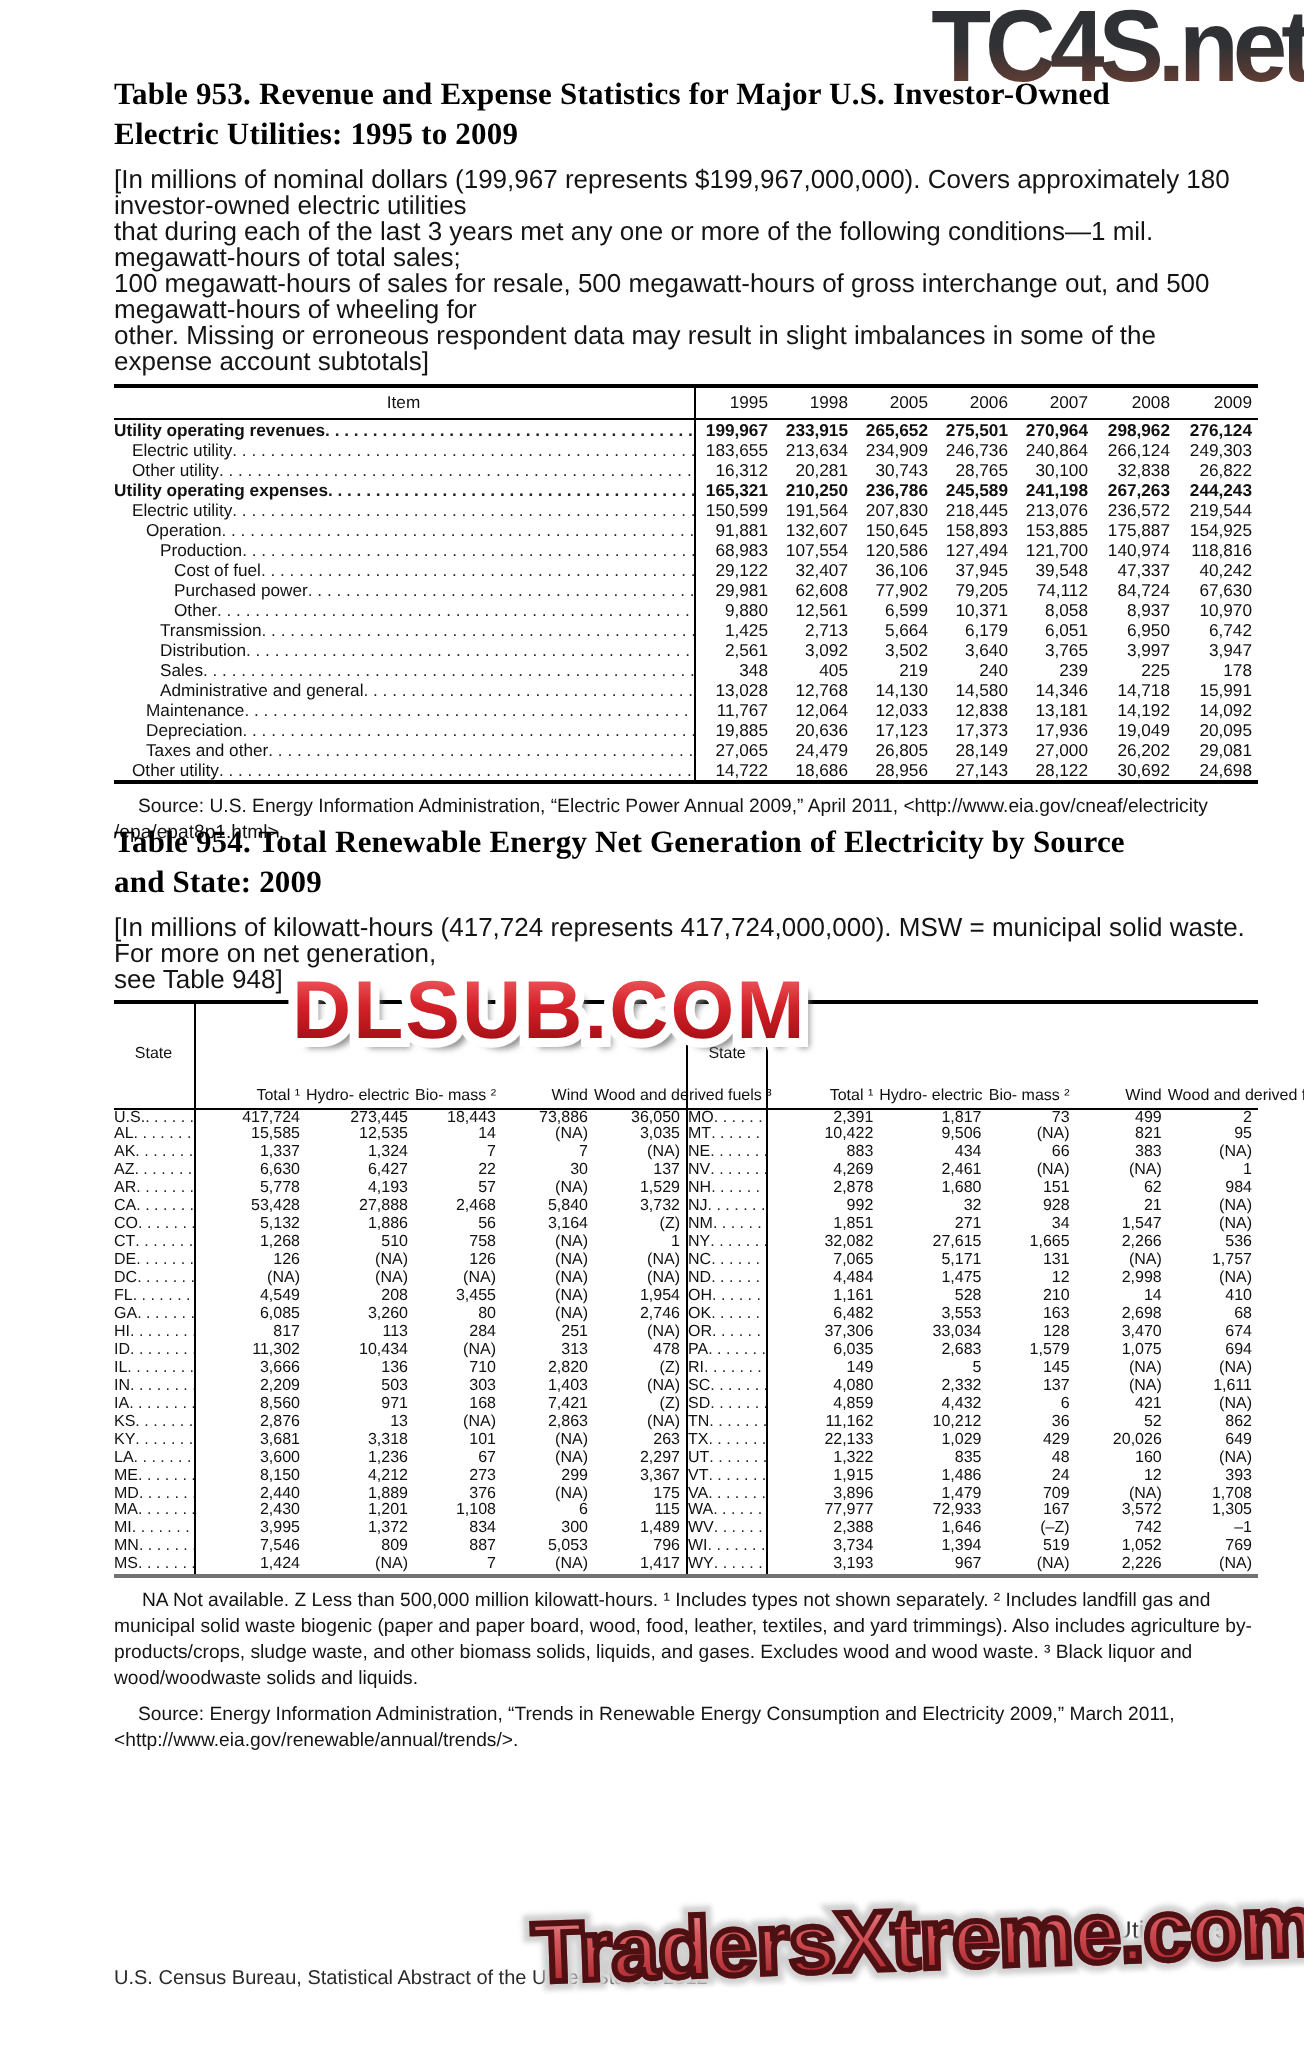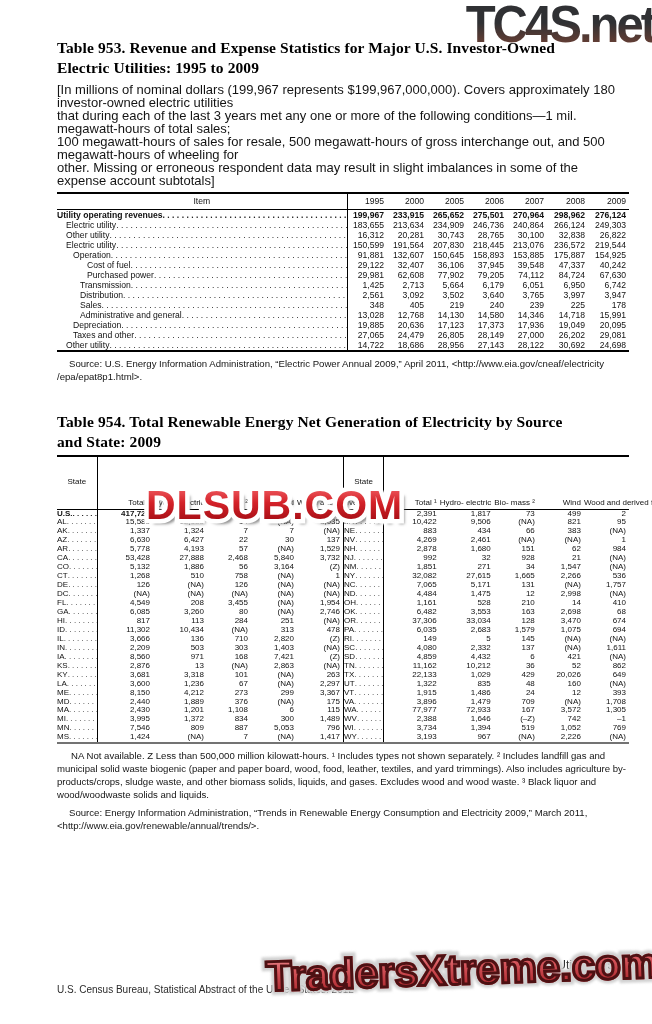--- a/index.html
+++ b/index.html
@@ -36,21 +36,21 @@
   .t954wrap { display:flex; margin-top:4px; border-top:2px solid #000; border-bottom:2px solid #737373; }
   table.t954 { width:286px; border-collapse:collapse; table-layout:fixed; }
   table.t954.right { border-left:1px solid #000; }
   table.t954 th { font-weight:normal; white-space:pre-line; vertical-align:bottom;
                   border-bottom:1px solid #000; padding:2px 3px 1px 0; height:52px; }
   table.t954 th, table.t954 td { font-size:8px; line-height:8.95px; }
   table.t954 .st { vertical-align:middle; text-align:center; padding:0; }
   table.t954 td.st { text-align:left; }
   table.t954 .st-b { border-right:1px solid #000; }
   table.t954 .num { text-align:right; padding-right:3px; white-space:nowrap; }
-  table.t954 tbody tr.b { font-weight:bold; }
+  table.t954 tbody tr.b { font-weight:normal; }
   table.t954 td { padding:0; }
 
   
   .foot-right { position:absolute; right:24px; top:958px; font-size:12px; color:#2b2b2b; letter-spacing:.2px; }
   .foot-left  { position:absolute; left:57px; top:984px; font-size:10px; color:#2b2b2b; }
 
   
   .wm-top { position:absolute; top:-4px; right:-2px; z-index:7;
             font-family:"Liberation Sans", sans-serif; font-weight:800; font-size:49px;
             letter-spacing:-3px; transform:scaleY(1.04);
@@ -92,21 +92,21 @@
           <col style="width:40px">
           <col style="width:40px">
         <col style="width:40px">
           <col style="width:41px">
           <col style="width:41px">
       </colgroup>
       <thead>
         <tr>
           <th class="item-h">Item</th>
           <th class="num first">1995</th>
-          <th class="num">2000</th>
+          <th class="num">1998</th>
           <th class="num">2005</th>
           <th class="num">2006</th>
           <th class="num">2007</th>
           <th class="num">2008</th>
           <th class="num">2009</th>
         </tr>
       </thead>
       <tbody>
           <tr class="b">
             <td class="item">
@@ -146,20 +146,35 @@
               </div>
             </td>
             <td class="num first">16,312</td>
             <td class="num">20,281</td>
             <td class="num">30,743</td>
             <td class="num">28,765</td>
             <td class="num">30,100</td>
             <td class="num">32,838</td>
             <td class="num">26,822</td>
           </tr>
+          <tr class="b">
+            <td class="item">
+              <div class="cellflex">
+                <span class="lbl">Utility operating expenses</span>
+                <span class="dots"></span>
+              </div>
+            </td>
+            <td class="num first">165,321</td>
+            <td class="num">210,250</td>
+            <td class="num">236,786</td>
+            <td class="num">245,589</td>
+            <td class="num">241,198</td>
+            <td class="num">267,263</td>
+            <td class="num">244,243</td>
+          </tr>
           <tr>
             <td class="item">
               <div class="cellflex">
                 <span class="lbl" style="padding-left: 9px;">Electric utility</span>
                 <span class="dots"></span>
               </div>
             </td>
             <td class="num first">150,599</td>
             <td class="num">191,564</td>
             <td class="num">207,830</td>
@@ -179,20 +194,35 @@
             <td class="num">132,607</td>
             <td class="num">150,645</td>
             <td class="num">158,893</td>
             <td class="num">153,885</td>
             <td class="num">175,887</td>
             <td class="num">154,925</td>
           </tr>
           <tr>
             <td class="item">
               <div class="cellflex">
+                <span class="lbl" style="padding-left: 23px;">Production</span>
+                <span class="dots"></span>
+              </div>
+            </td>
+            <td class="num first">68,983</td>
+            <td class="num">107,554</td>
+            <td class="num">120,586</td>
+            <td class="num">127,494</td>
+            <td class="num">121,700</td>
+            <td class="num">140,974</td>
+            <td class="num">118,816</td>
+          </tr>
+          <tr>
+            <td class="item">
+              <div class="cellflex">
                 <span class="lbl" style="padding-left: 30px;">Cost of fuel</span>
                 <span class="dots"></span>
               </div>
             </td>
             <td class="num first">29,122</td>
             <td class="num">32,407</td>
             <td class="num">36,106</td>
             <td class="num">37,945</td>
             <td class="num">39,548</td>
             <td class="num">47,337</td>
@@ -209,20 +239,35 @@
             <td class="num">62,608</td>
             <td class="num">77,902</td>
             <td class="num">79,205</td>
             <td class="num">74,112</td>
             <td class="num">84,724</td>
             <td class="num">67,630</td>
           </tr>
           <tr>
             <td class="item">
               <div class="cellflex">
+                <span class="lbl" style="padding-left: 30px;">Other</span>
+                <span class="dots"></span>
+              </div>
+            </td>
+            <td class="num first">9,880</td>
+            <td class="num">12,561</td>
+            <td class="num">6,599</td>
+            <td class="num">10,371</td>
+            <td class="num">8,058</td>
+            <td class="num">8,937</td>
+            <td class="num">10,970</td>
+          </tr>
+          <tr>
+            <td class="item">
+              <div class="cellflex">
                 <span class="lbl" style="padding-left: 23px;">Transmission</span>
                 <span class="dots"></span>
               </div>
             </td>
             <td class="num first">1,425</td>
             <td class="num">2,713</td>
             <td class="num">5,664</td>
             <td class="num">6,179</td>
             <td class="num">6,051</td>
             <td class="num">6,950</td>
@@ -269,20 +314,35 @@
             <td class="num">12,768</td>
             <td class="num">14,130</td>
             <td class="num">14,580</td>
             <td class="num">14,346</td>
             <td class="num">14,718</td>
             <td class="num">15,991</td>
           </tr>
           <tr>
             <td class="item">
               <div class="cellflex">
+                <span class="lbl" style="padding-left: 16px;">Maintenance</span>
+                <span class="dots"></span>
+              </div>
+            </td>
+            <td class="num first">11,767</td>
+            <td class="num">12,064</td>
+            <td class="num">12,033</td>
+            <td class="num">12,838</td>
+            <td class="num">13,181</td>
+            <td class="num">14,192</td>
+            <td class="num">14,092</td>
+          </tr>
+          <tr>
+            <td class="item">
+              <div class="cellflex">
                 <span class="lbl" style="padding-left: 16px;">Depreciation</span>
                 <span class="dots"></span>
               </div>
             </td>
             <td class="num first">19,885</td>
             <td class="num">20,636</td>
             <td class="num">17,123</td>
             <td class="num">17,373</td>
             <td class="num">17,936</td>
             <td class="num">19,049</td>
@@ -320,20 +380,22 @@
           </tr>
         </tbody>
     </table>
     <p class="srcnote">Source: U.S. Energy Information Administration, “Electric Power Annual 2009,” April 2011, &lt;http://www.eia.gov/cneaf/electricity
 /epa/epat8p1.html&gt;.</p>
   </section>
 
   <section class="sec954">
     <h1 class="ttl">Table 954. Total Renewable Energy Net Generation of Electricity by Source
 and State: 2009</h1>
+    <p class="headnote">[In millions of kilowatt-hours (417,724 represents 417,724,000,000). MSW = municipal solid waste. For more on net generation,
+see Table 948]</p>
     <div class="t954wrap">
       <table class="t954">
         <colgroup>
           <col style="width:40px">
             <col style="width:56px">
             <col style="width:54px">
           <col style="width:44px">
             <col style="width:46px">
             <col style="width:46px">
         </colgroup>

